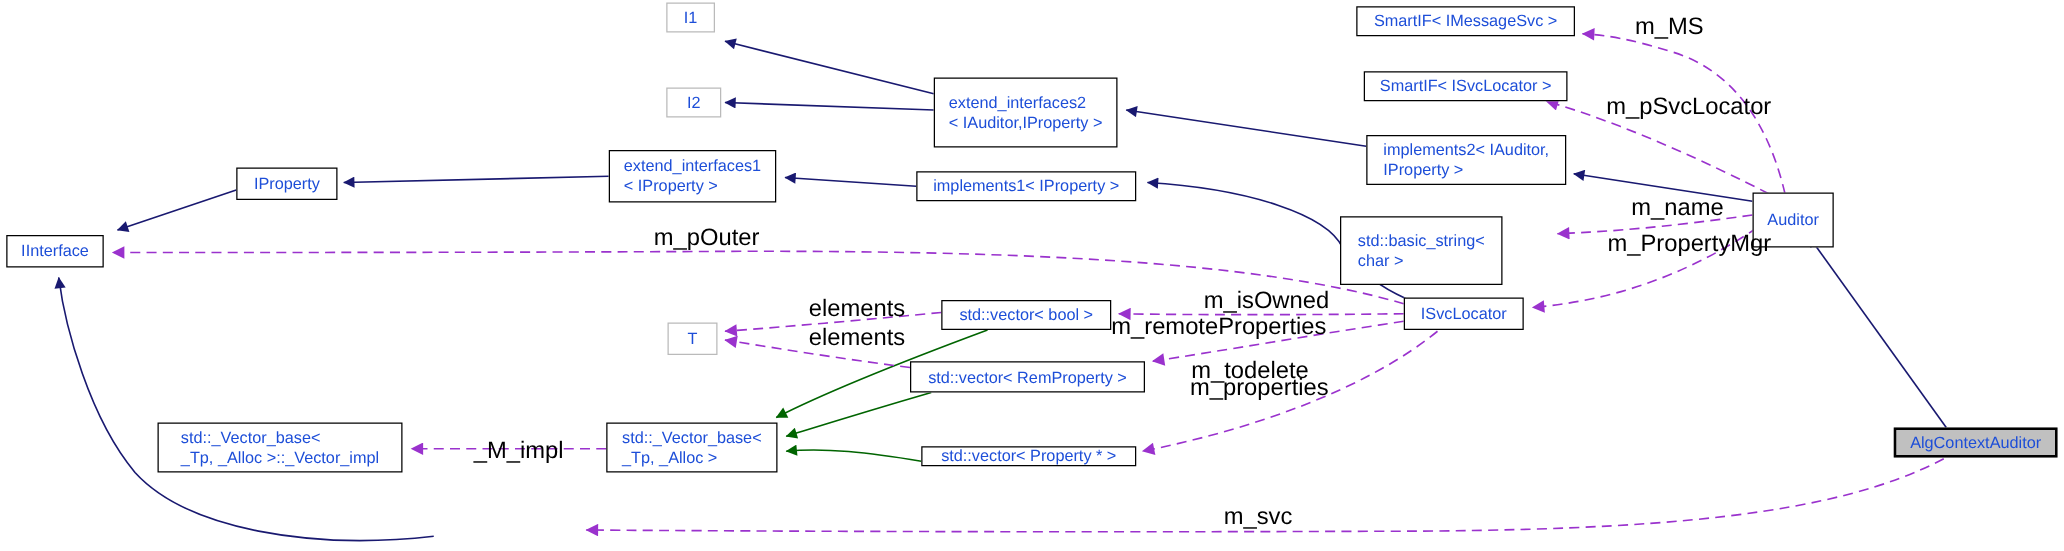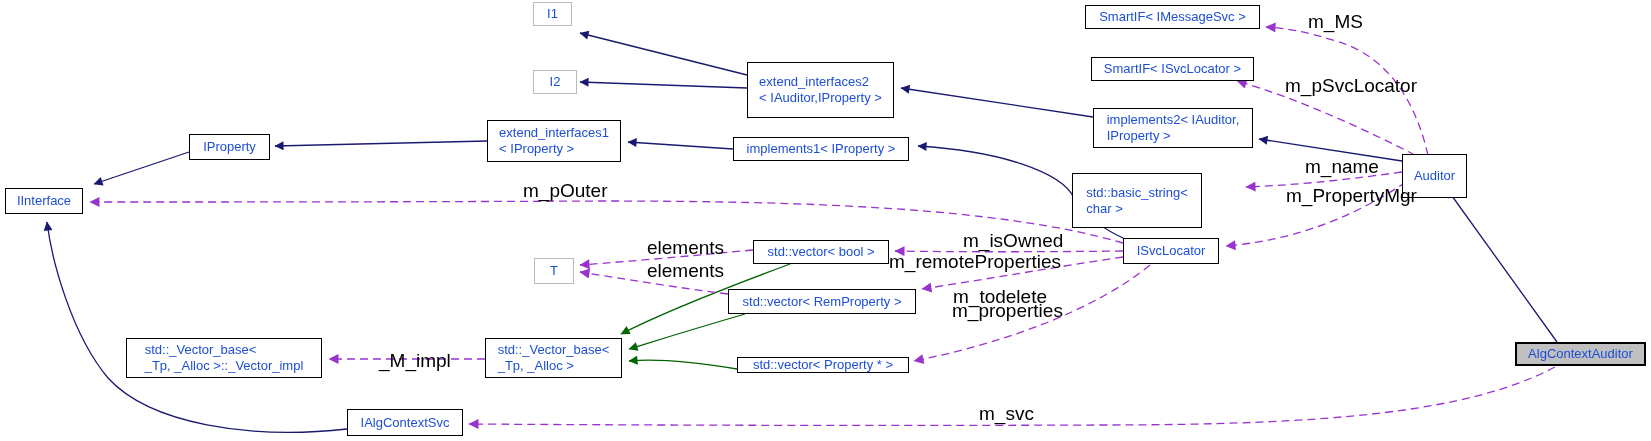--- a/index.html
+++ b/index.html
@@ -104,21 +104,20 @@
   <div class="node" style="left:1402px;top:154px;width:65px;height:44px">Auditor</div>
   <div class="node" style="left:1123px;top:238px;width:96px;height:26px">ISvcLocator</div>
   <div class="node" style="left:753px;top:240px;width:136px;height:24px">std::vector&lt; bool &gt;</div>
   <div class="node param" style="left:534px;top:258px;width:40px;height:26px">T</div>
   <div class="node" style="left:728px;top:289px;width:188px;height:25px">std::vector&lt; RemProperty &gt;</div>
   <div class="node" style="left:126px;top:338px;width:196px;height:40px">std::_Vector_base&lt;
 _Tp, _Alloc &gt;::_Vector_impl</div>
   <div class="node" style="left:485px;top:338px;width:137px;height:40px">std::_Vector_base&lt;
 _Tp, _Alloc &gt;</div>
   <div class="node" style="left:737px;top:357px;width:172px;height:16px">std::vector&lt; Property * &gt;</div>
-  <div class="node" style="left:347px;top:409px;width:116px;height:27px">IAlgContextSvc</div>
   <div class="node main" style="left:1515px;top:342px;width:131px;height:24px">AlgContextAuditor</div>
 
   <div class="edge-label" style="left:1308px;top:15px">m_MS</div>
   <div class="edge-label" style="left:1285px;top:79px">m_pSvcLocator</div>
   <div class="edge-label" style="left:1305px;top:160px">m_name</div>
   <div class="edge-label" style="left:1286px;top:189px">m_PropertyMgr</div>
   <div class="edge-label" style="left:523px;top:184px">m_pOuter</div>
   <div class="edge-label" style="left:647px;top:241px">elements</div>
   <div class="edge-label" style="left:647px;top:264px">elements</div>
   <div class="edge-label" style="left:963px;top:234px">m_isOwned</div>

